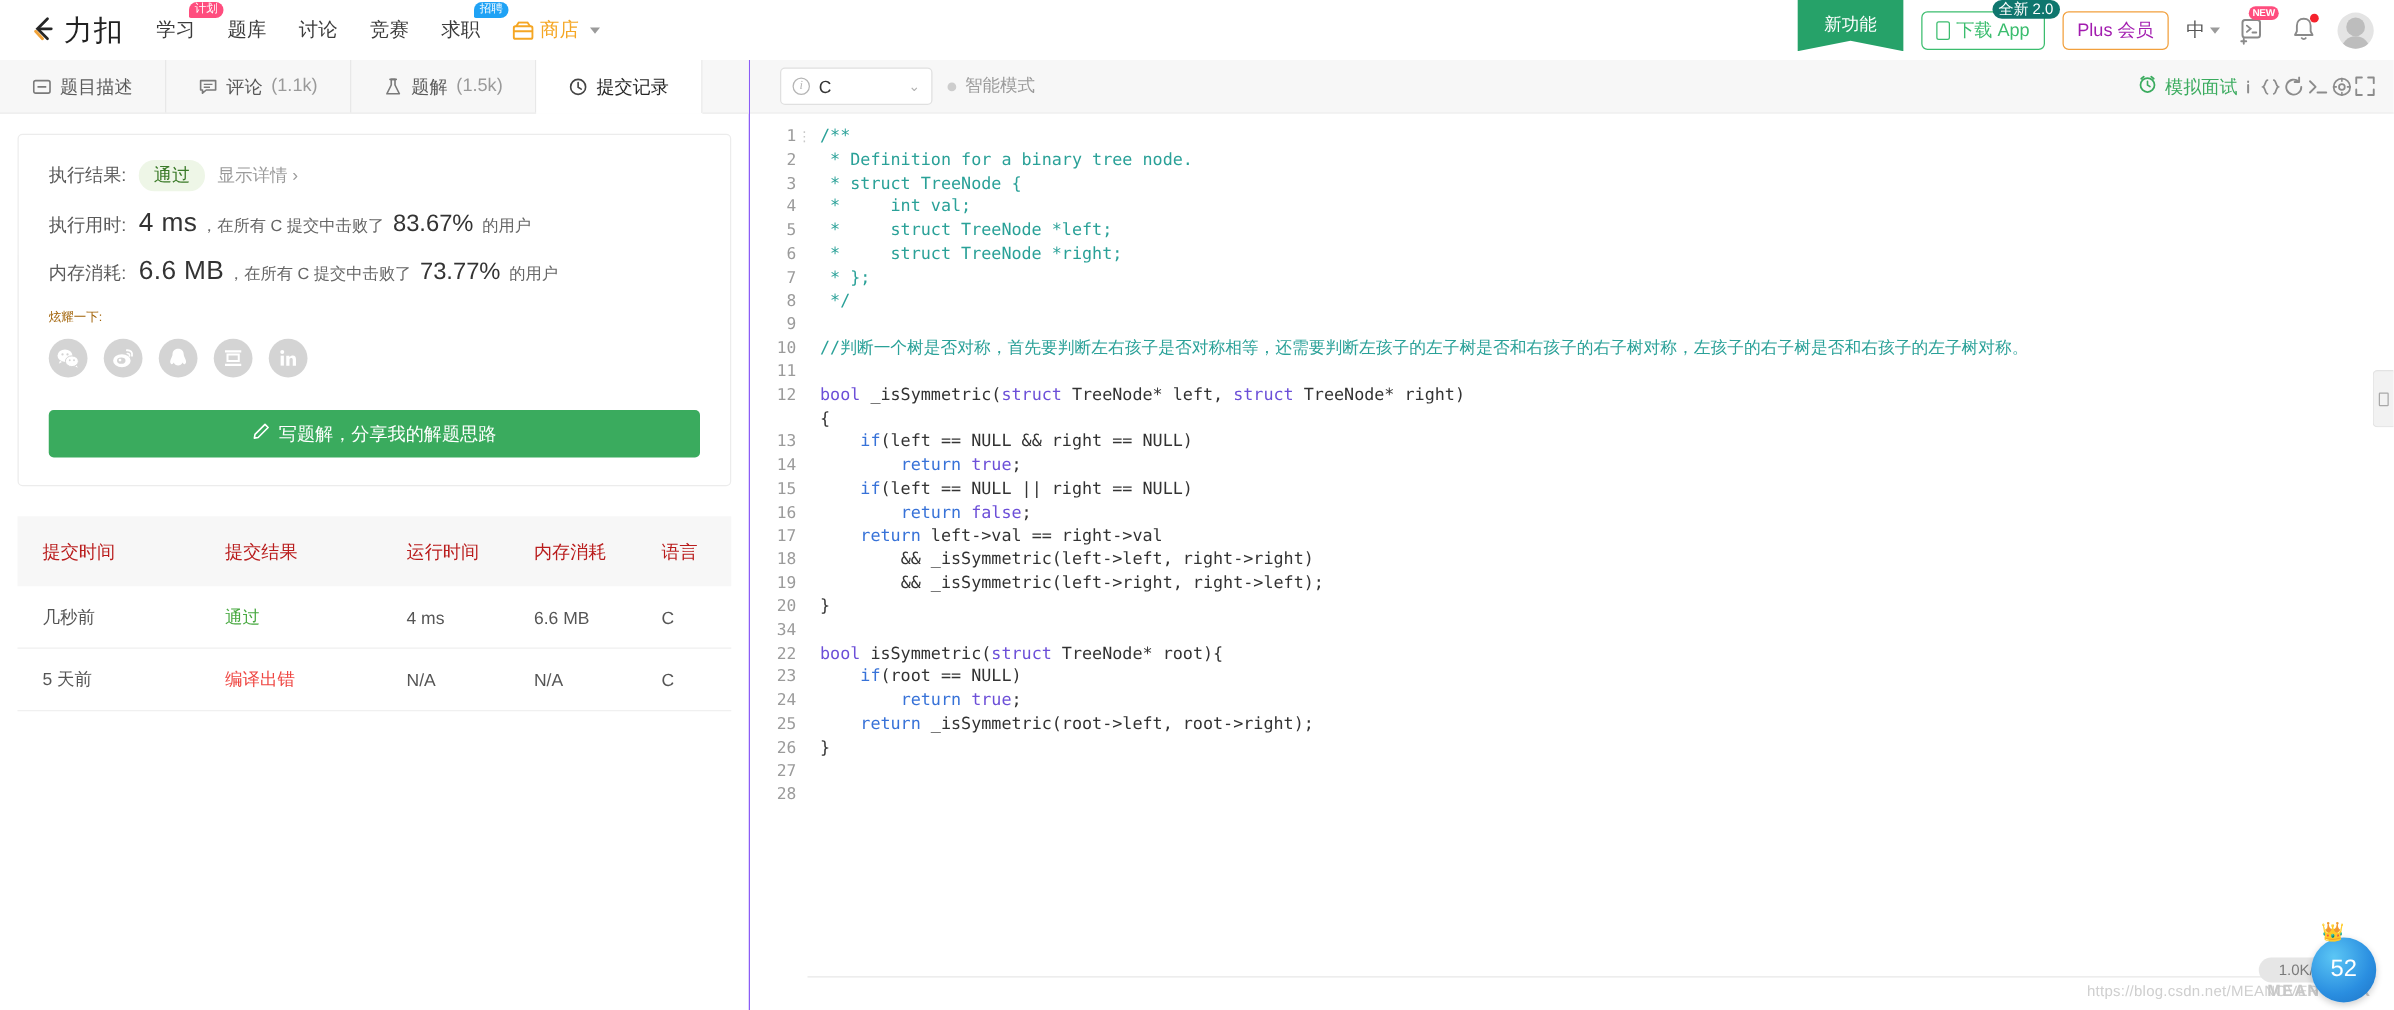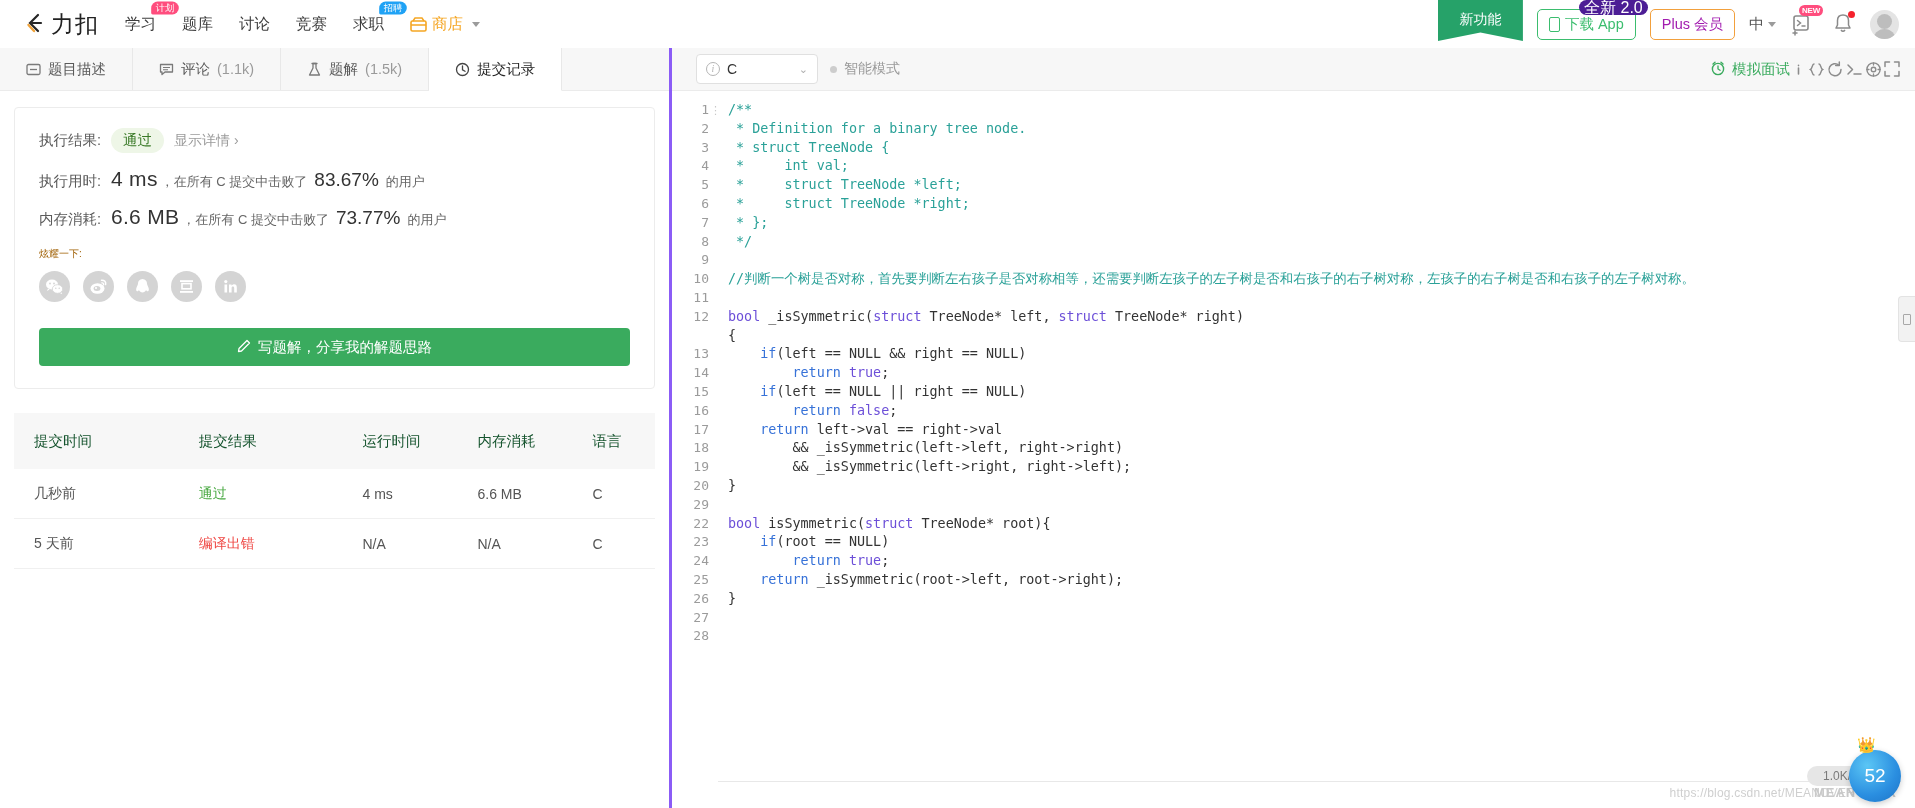--- a/index.html
+++ b/index.html
@@ -46,22 +46,22 @@
     justify-content: center; margin-top: -8px; position: relative;
     clip-path: polygon(0 0, 100% 0, 100% 100%, 50% 80%, 0 100%);
   }
   .btn-outline {
     border: 1px solid #3bbd6e; color: #3bbd6e; border-radius: 5px;
     padding: 5px 11px; font-size: 14.5px; display: flex; align-items: center;
     gap: 5px; position: relative; cursor: pointer; background: #fff;
   }
   .btn-outline.orange { border-color: #f2a03d; color: #a21caf; }
   .badge-new {
-    position: absolute; top: -10px; right: -13px; background: #4c1d95;
-    color: #fff; font-size: 16px; border-radius: 9px; padding: 1px 5px;
+    position: absolute; top: -10px; right: -13px; background: #0f766e;
+    color: #fff; font-size: 12px; border-radius: 9px; padding: 1px 5px;
     line-height: 13px; white-space: nowrap;
   }
   .phone-ico {
     width: 11px; height: 15px; border: 1.6px solid #3bbd6e; border-radius: 2px;
   }
   .lang-sel { display: flex; align-items: center; font-size: 15px; color: #555; cursor: pointer; }
   .icon-btn { width: 26px; height: 26px; position: relative; cursor: pointer; color: #8a8a8a; }
   .red-dot {
     position: absolute; top: 0px; right: 1px; width: 7px; height: 7px;
     background: #f5222d; border-radius: 50%;
@@ -78,22 +78,22 @@
   .avatar::after {
     content: ''; position: absolute; width: 15px; height: 15px; background: #bdbdbd;
     border-radius: 50%; left: 7px; top: 4px;
   }
   .avatar::before {
     content: ''; position: absolute; width: 23px; height: 13px; background: #bdbdbd;
     border-radius: 12px 12px 0 0; left: 3px; top: 19px;
   }
   
   .body-wrap { display: flex; height: 760px; }
-  .left-pane { width: 672px; background: #fff; display: flex; flex-direction: column;
-    border-right: 3px solid #8b5cf6; }
+  .left-pane { width: 600px; background: #fff; display: flex; flex-direction: column;
+    border-right: 1px solid #8b5cf6; }
   .right-pane { flex: 1; background: #fff; display: flex; flex-direction: column; position: relative; }
   
   .tabbar {
     height: 43px; background: #f7f7f7; display: flex; align-items: stretch;
     border-bottom: 1px solid #ebebeb;
   }
   .tab {
     display: flex; align-items: center; justify-content: center; gap: 7px;
     font-size: 14.5px; color: #5a5a5a; padding: 0 26px; cursor: pointer;
     border-right: 1px solid #e8e8e8; position: relative; white-space: nowrap;
@@ -127,21 +127,21 @@
   .btn-write {
     background: #3aab5e; color: #fff; border: none; border-radius: 4px;
     height: 38px; width: 100%; font-size: 14.5px; cursor: pointer;
     display: flex; align-items: center; justify-content: center; gap: 7px;
     font-family: inherit;
   }
   
   .subs { margin-top: 24px; }
   .subs-head {
     display: flex; background: #f7f7f7; height: 56px; align-items: center;
-    font-size: 14.5px; color: #14532d; padding: 0 4px;
+    font-size: 14.5px; color: #b91c1c; padding: 0 4px;
   }
   .subs-row {
     display: flex; height: 50px; align-items: center; font-size: 14px;
     color: #555; border-bottom: 1px solid #f0f0f0; padding: 0 4px;
   }
   .c1 { width: 185px; padding-left: 16px; }
   .c2 { width: 168px; }
   .c3 { width: 118px; }
   .c4 { width: 118px; }
   .c5 { width: 60px; }
@@ -545,21 +545,21 @@
           <div style="line-height:18.8px">11</div>
           <div style="line-height:18.8px;height:37.6px">12</div>
           <div style="line-height:18.8px">13</div>
           <div style="line-height:18.8px">14</div>
           <div style="line-height:18.8px">15</div>
           <div style="line-height:18.8px">16</div>
           <div style="line-height:18.8px">17</div>
           <div style="line-height:18.8px">18</div>
           <div style="line-height:18.8px">19</div>
           <div style="line-height:18.8px">20</div>
-          <div style="line-height:18.8px">29</div>
+          <div style="line-height:18.8px">34</div>
           <div style="line-height:18.8px">22</div>
           <div style="line-height:18.8px">23</div>
           <div style="line-height:18.8px">24</div>
           <div style="line-height:18.8px">25</div>
           <div style="line-height:18.8px">26</div>
           <div style="line-height:18.8px">27</div>
           <div style="line-height:18.8px">28</div>
         </div>
       <div class="code"><div class="ln"><span class="cmt">/**</span></div><div class="ln"><span class="cmt"> * Definition for a binary tree node.</span></div><div class="ln"><span class="cmt"> * struct TreeNode {</span></div><div class="ln"><span class="cmt"> *     int val;</span></div><div class="ln"><span class="cmt"> *     struct TreeNode *left;</span></div><div class="ln"><span class="cmt"> *     struct TreeNode *right;</span></div><div class="ln"><span class="cmt"> * };</span></div><div class="ln"><span class="cmt"> */</span></div><div class="ln">&nbsp;</div><div class="ln"><span class="cmt">//判断一个树是否对称，首先要判断左右孩子是否对称相等，还需要判断左孩子的左子树是否和右孩子的右子树对称，左孩子的右子树是否和右孩子的左子树对称。</span></div><div class="ln">&nbsp;</div><div class="ln"><span class="kw">bool</span> _isSymmetric(<span class="kw">struct</span> TreeNode* left, <span class="kw">struct</span> TreeNode* right)</div><div class="ln">{</div><div class="ln">    <span class="kw2">if</span>(left == NULL &amp;&amp; right == NULL)</div><div class="ln">        <span class="kw2">return</span> <span class="kw">true</span>;</div><div class="ln">    <span class="kw2">if</span>(left == NULL || right == NULL)</div><div class="ln">        <span class="kw2">return</span> <span class="kw">false</span>;</div><div class="ln">    <span class="kw2">return</span> left-&gt;val == right-&gt;val</div><div class="ln">        &amp;&amp; _isSymmetric(left-&gt;left, right-&gt;right)</div><div class="ln">        &amp;&amp; _isSymmetric(left-&gt;right, right-&gt;left);</div><div class="ln">}</div><div class="ln">&nbsp;</div><div class="ln"><span class="kw">bool</span> isSymmetric(<span class="kw">struct</span> TreeNode* root){</div><div class="ln">    <span class="kw2">if</span>(root == NULL)</div><div class="ln">        <span class="kw2">return</span> <span class="kw">true</span>;</div><div class="ln">    <span class="kw2">return</span> _isSymmetric(root-&gt;left, root-&gt;right);</div><div class="ln">}</div><div class="ln">&nbsp;</div></div>
       <div class="fold-dots">⋮</div>

